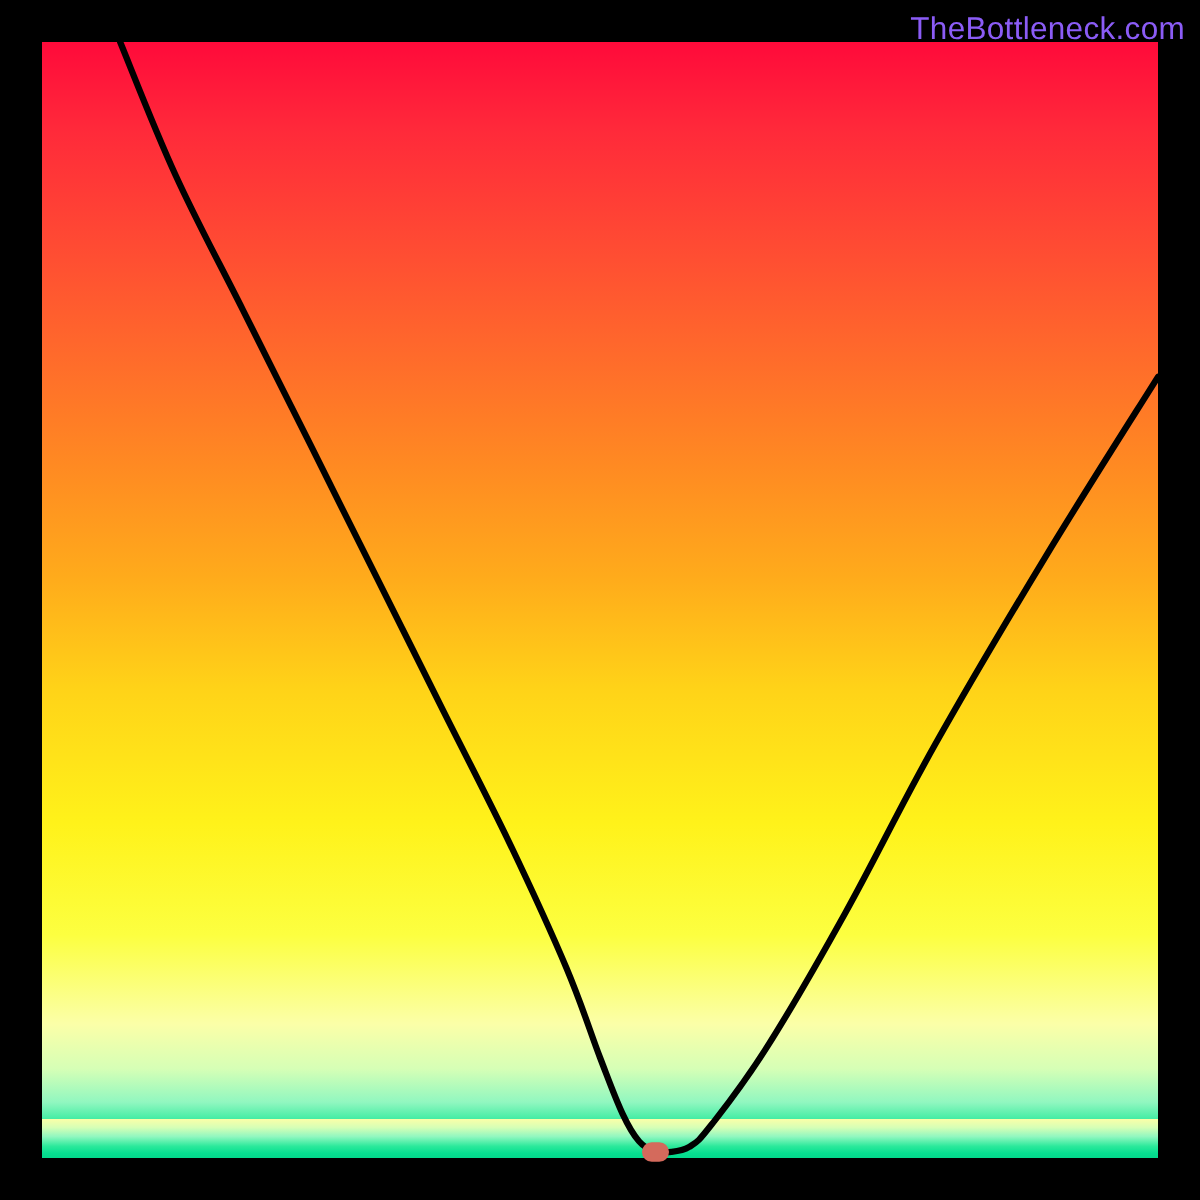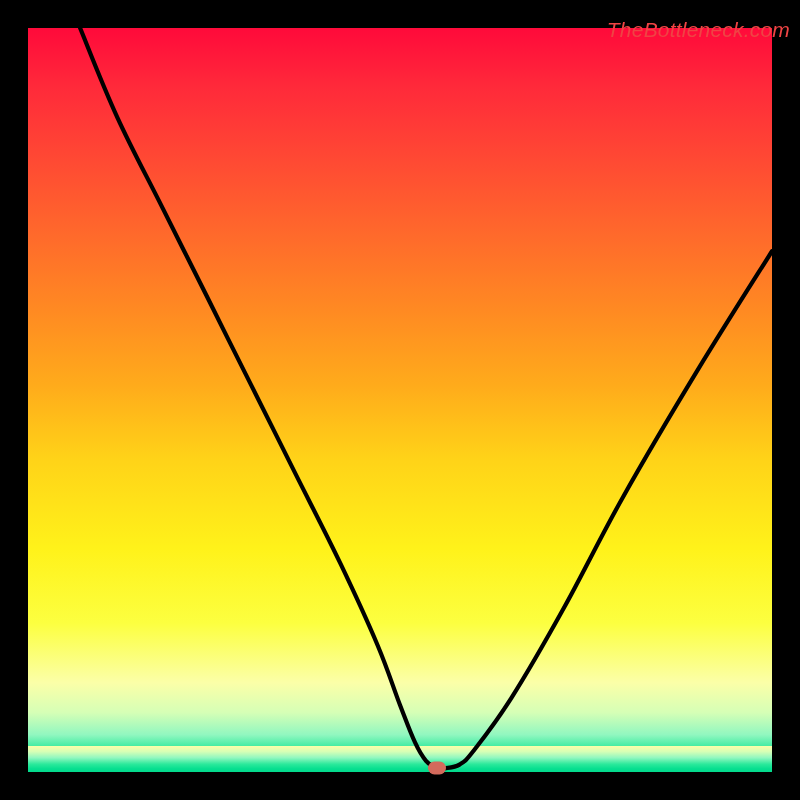--- a/index.html
+++ b/index.html
@@ -51,29 +51,28 @@
       #fbffa8 0%,
       #d6ffb6 22%,
       #91f7c0 45%,
       #2be99b 70%,
       #06df90 88%,
       #04d98c 100%
     );
   }
   .watermark {
     position: absolute;
-    top: 18px;
+    top: 8px;
     right: 10px;
-    color: #ef4444;
+    color: #8b5cf6;
     font-size: 21px;
     font-weight: 500;
     letter-spacing: 0.2px;
     z-index: 5;
     user-select: none;
-    font-style: italic;
   }
   svg.curve {
     position: absolute;
     left: 0;
     top: 0;
     width: 744px;
     height: 744px;
     z-index: 3;
   }
   .marker {

